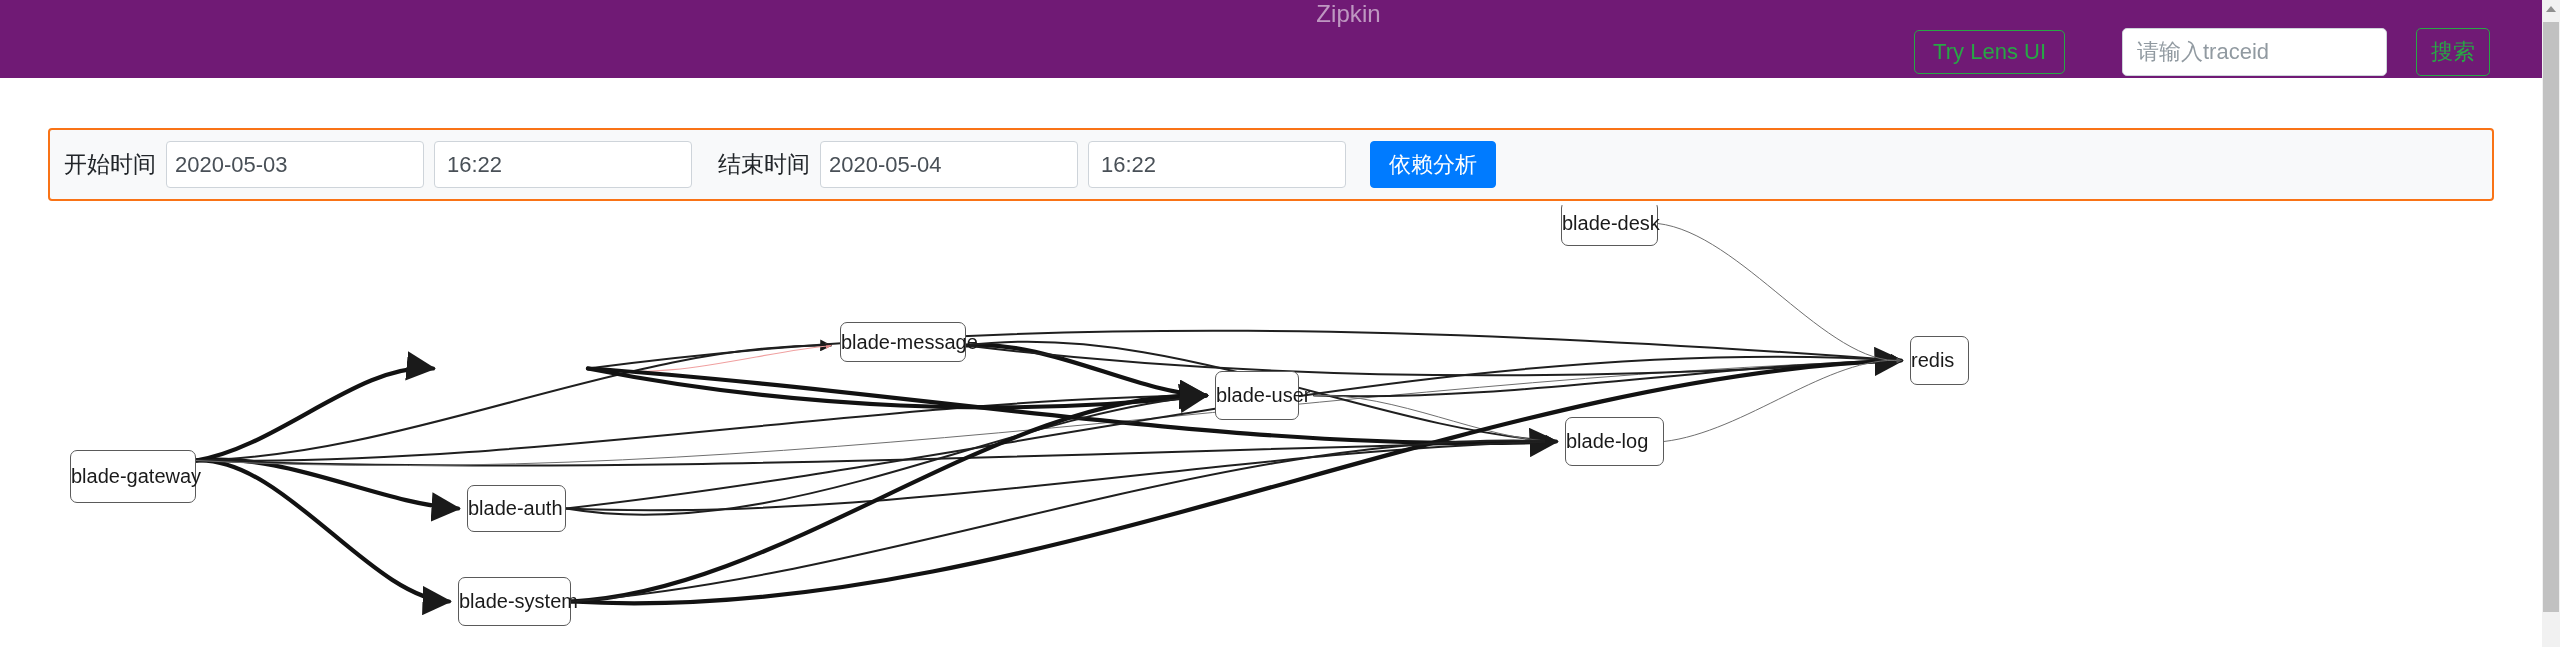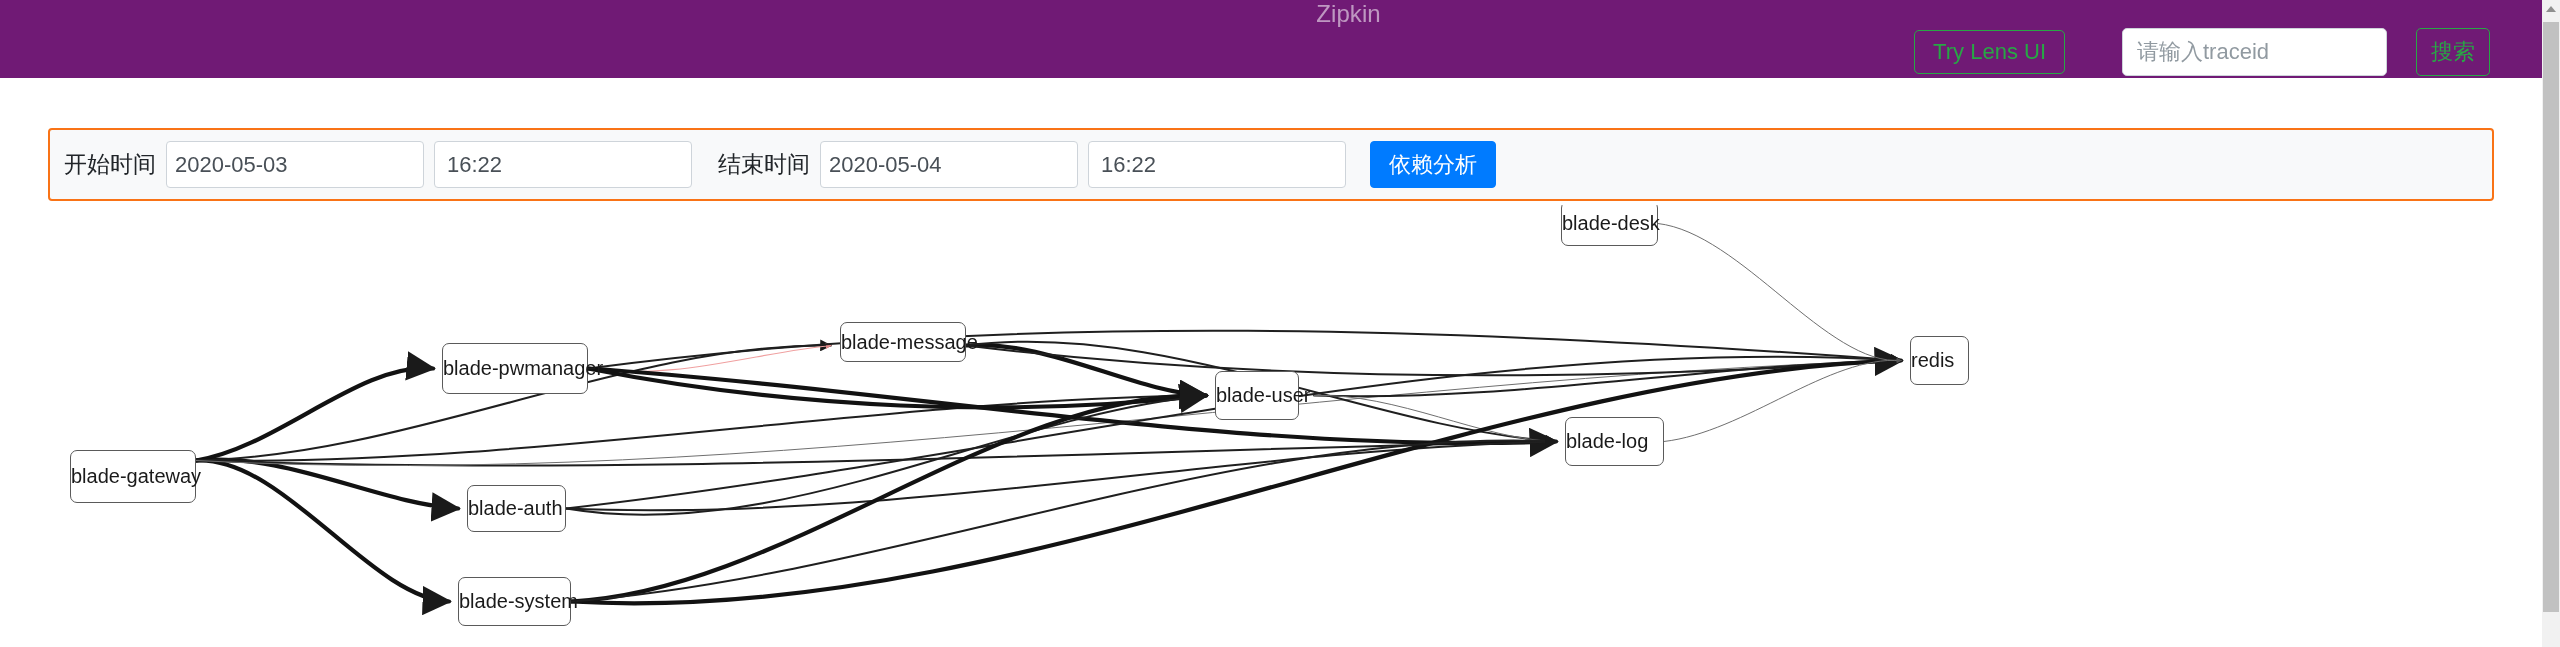--- a/index.html
+++ b/index.html
@@ -229,23 +229,20 @@
         <path d="M 571 396.5 C 783.52 386.4822222222222, 1002.48 184.99022222222223, 1206 190.5" fill="none" stroke="#121212" stroke-width="4.2" stroke-linecap="round" marker-end="url(#ah-dark)"></path>
         <path d="M 571 396.5 C 1012.87 422.5, 1468.13 169.8, 1901 155.5" fill="none" stroke="#121212" stroke-width="4.2" stroke-linecap="round" marker-end="url(#ah-dark)"></path>
         <path d="M 571 396.5 C 899.02 370.5, 1236.98 222.2, 1556 236.5" fill="none" stroke="#1f1f1f" stroke-width="2" stroke-linecap="round" marker-end="url(#ah-med)"></path>
         <path d="M 1658 18.5 C 1741.16 28.020000000000003, 1826.84 160.736, 1901 155.5" fill="none" stroke="#6f6f6f" stroke-width="1" stroke-linecap="round" marker-end="url(#ah-light)"></path>
         <path d="M 1664 236.5 C 1745.18 227.20666666666668, 1828.82 150.38866666666667, 1901 155.5" fill="none" stroke="#6f6f6f" stroke-width="1" stroke-linecap="round" marker-end="url(#ah-light)"></path>
       </g>
   </svg>
 <div class="node-box" style="left: 70px; top: 245px; width: 126px; height: 53px;">
       <span>blade-gateway</span>
     </div>
-    <div class="node-box" style="left: 442px; top: 138px; width: 146px; height: 51px;">
-      <span>blade-pwmanager</span>
-    </div>
     <div class="node-box" style="left: 840px; top: 117px; width: 126px; height: 40px;">
       <span>blade-message</span>
     </div>
     <div class="node-box" style="left: 1215px; top: 166px; width: 84px; height: 49px;">
       <span>blade-user</span>
     </div>
     <div class="node-box" style="left: 467px; top: 280px; width: 99px; height: 47px;">
       <span>blade-auth</span>
     </div>
     <div class="node-box" style="left: 458px; top: 372px; width: 113px; height: 49px;">

